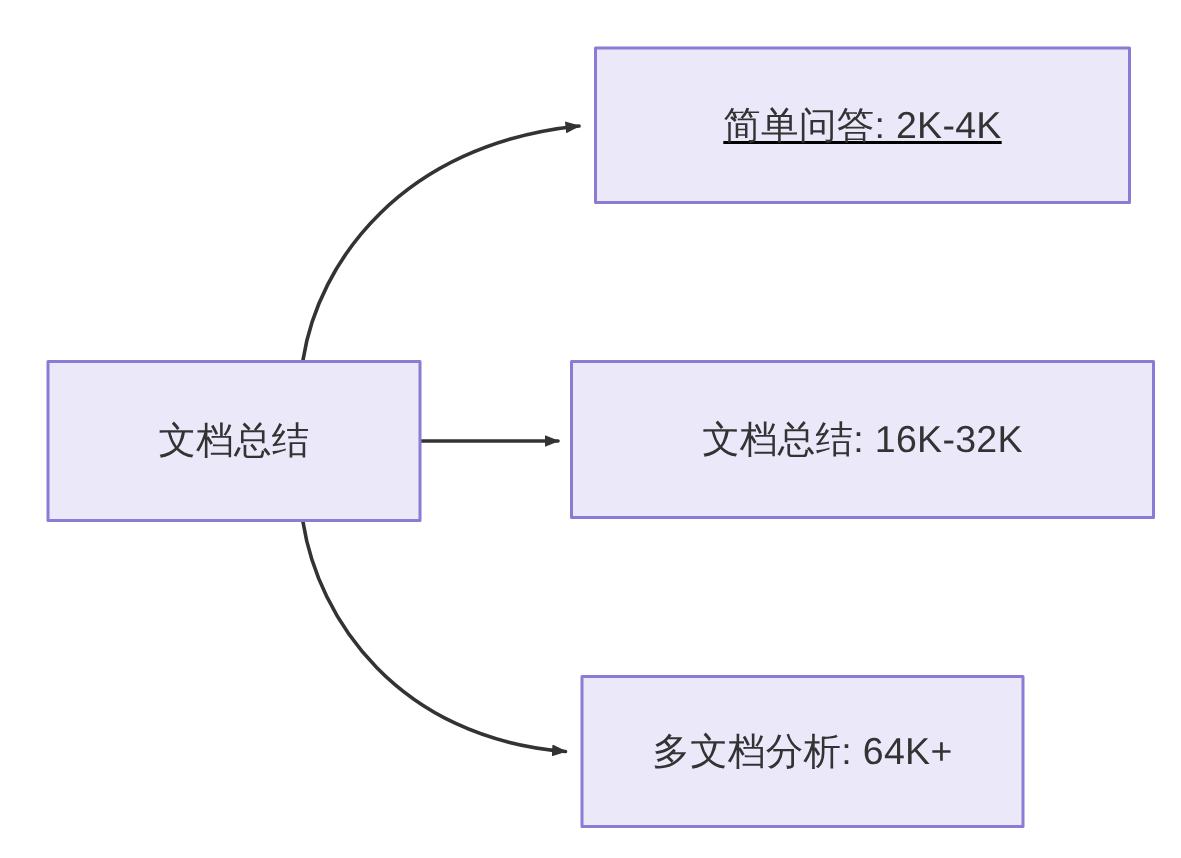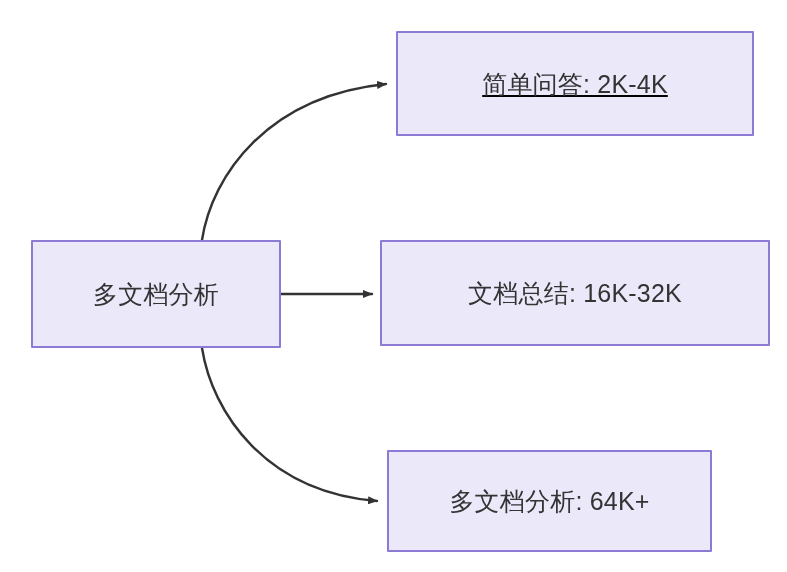--- a/index.html
+++ b/index.html
@@ -69,21 +69,21 @@
   }
   #node-doc-summary {
     left: 380px;
     top: 240px;
     width: 390px;
     height: 106px;
   }
   #node-multi-doc {
     left: 387px;
     top: 450px;
-    width: 325px;
+    width: 296px;
     height: 102px;
   }
 </style>
 </head>
 <body>
 
 <div id="diagram-canvas">
 
   <svg class="edge-layer" viewBox="0 0 787 572" width="787" height="572" xmlns="http://www.w3.org/2000/svg">
     <defs>
@@ -93,21 +93,21 @@
     </defs>
 
     <path d="M 202 240 C 212 175 268 96 386 84" fill="none" stroke="#333333" stroke-width="2.4" stroke-linecap="round" marker-end="url(#arrowhead)"></path>
 
     <path d="M 281 294 L 372 294" fill="none" stroke="#333333" stroke-width="2.4" stroke-linecap="round" marker-end="url(#arrowhead)"></path>
 
     <path d="M 202 348 C 212 412 265 492 377 501" fill="none" stroke="#333333" stroke-width="2.4" stroke-linecap="round" marker-end="url(#arrowhead)"></path>
   </svg>
 
   <div class="node" id="node-task-type">
-    <span class="node-label">多文档分析</span>
+    <span class="node-label">文档总结</span>
   </div>
 
   <div class="node" id="node-simple-qa">
     <span class="node-label">简单问答: 2K-4K</span>
   </div>
 
   <div class="node" id="node-doc-summary">
     <span class="node-label">文档总结: 16K-32K</span>
   </div>
 

